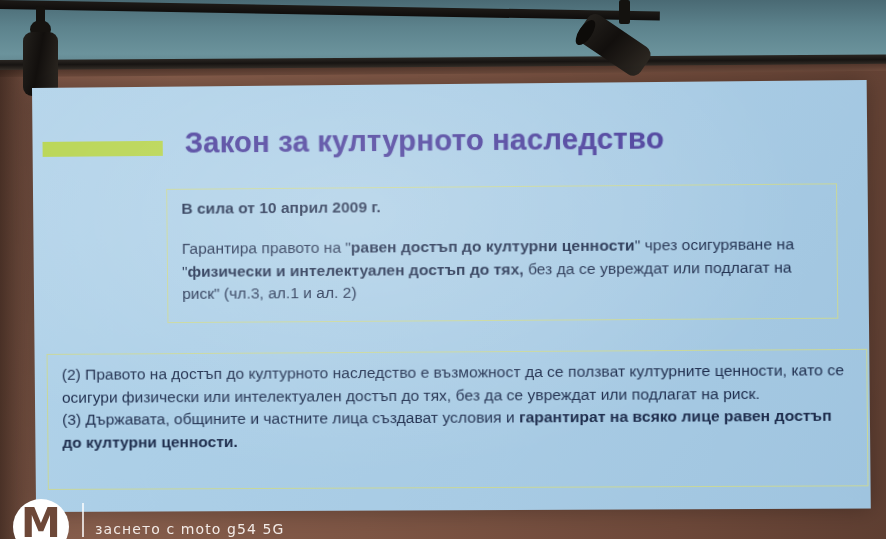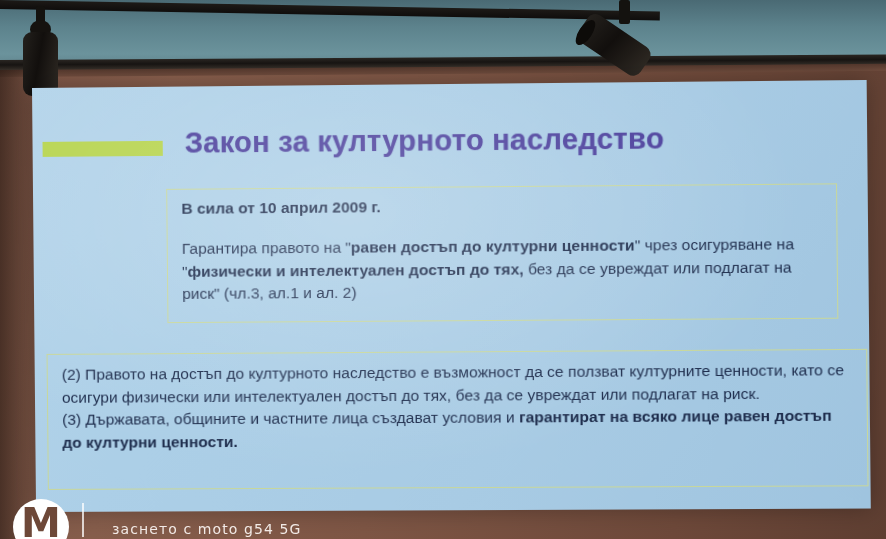--- a/index.html
+++ b/index.html
@@ -184,21 +184,21 @@
     font-family: "DejaVu Sans", sans-serif;
   }
   #wm-divider {
     position: absolute;
     left: 82px; bottom: 2px;
     width: 2px; height: 34px;
     background: rgba(255,255,255,0.75);
   }
   #wm-text {
     position: absolute;
-    left: 112px; bottom: 2px;
+    left: 95px; bottom: 2px;
     font-size: 14px;
     letter-spacing: 1.1px;
     color: #f2eae6;
     font-family: "DejaVu Sans", sans-serif;
   }
 </style>
 </head>
 <body>
 
 <div id="scene">

